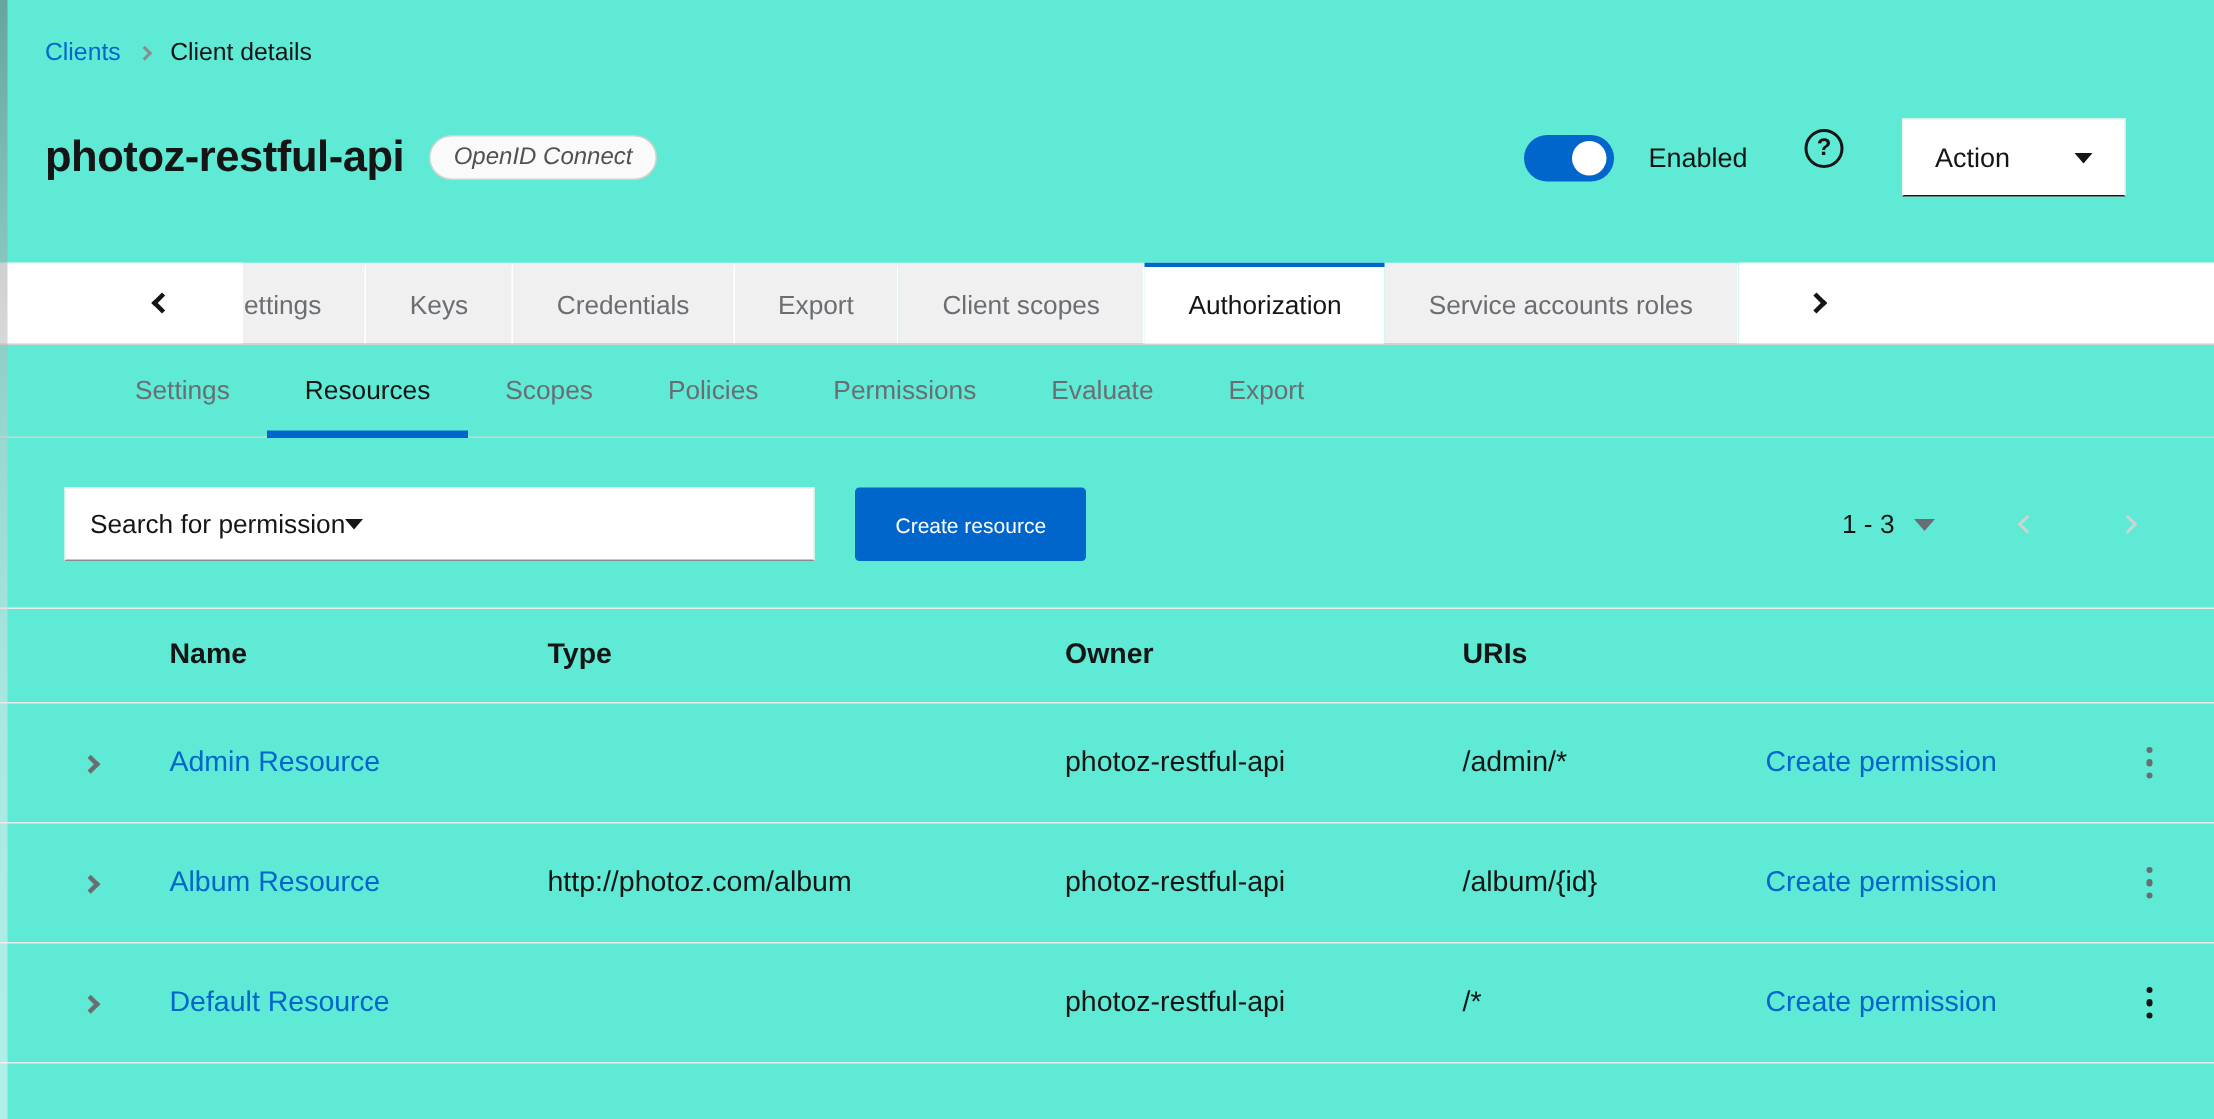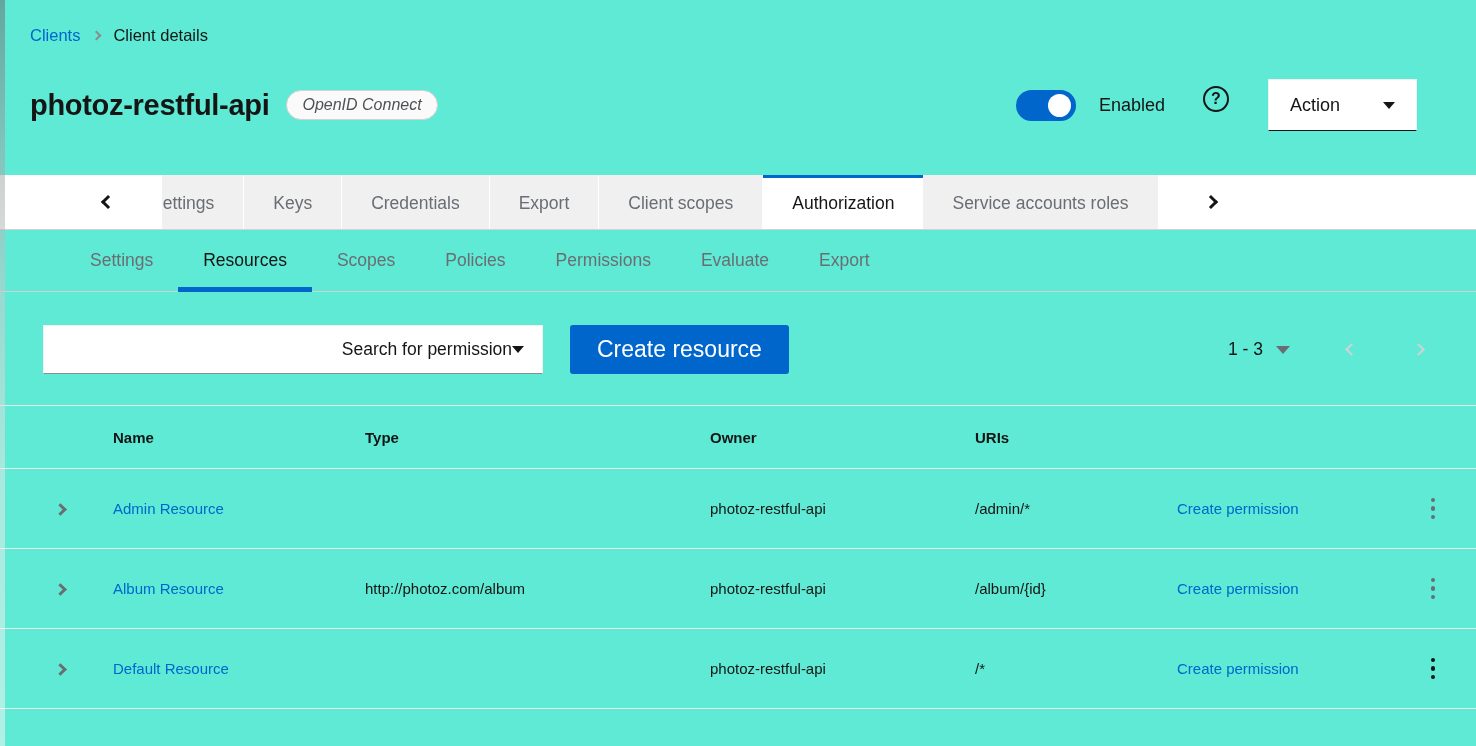--- a/index.html
+++ b/index.html
@@ -75,36 +75,36 @@
     display:flex; align-items:center; padding:0 25px; font-size:17.5px;
     color:#6a6e73; cursor:pointer; position:relative; white-space:nowrap;
   }
   .subtab.active { color:#151515; }
   .subtab.active::after { content:""; position:absolute; left:0; right:0; bottom:-1px; height:5px; background:#0066cc; }
 
   
   .toolbar { display:flex; align-items:center; padding:33px 45px 0 43px; }
   .search-select {
     width:500px; height:49px; border:1px solid #f0f0f0; border-bottom:1px solid #8a8d90;
-    display:flex; align-items:center; justify-content:flex-end;
+    display:flex; align-items:center; justify-content:flex-start;
     padding:0 18px 0 16px; font-size:17.5px; color:#151515; cursor:pointer; background:#fff;
   }
   .btn-primary {
     margin-left:27px; height:49px; padding:0 27px; background:#0066cc; color:#fff;
-    border:none; border-radius:3px; font-size:23px; font-family:inherit; cursor:pointer;
+    border:none; border-radius:3px; font-size:14px; font-family:inherit; cursor:pointer;
   }
   .pagination { margin-left:auto; display:flex; align-items:center; }
   .page-range { display:flex; align-items:center; gap:13px; cursor:pointer;text-align:center; }
   .page-range .label { font-size:17.5px; color:#151515; }
   .page-range .caret-down { border-top-color:#6a6e73; border-left-width:7px; border-right-width:7px; border-top-width:8px; }
   .page-nav { display:flex; align-items:center; margin-left:57px; gap:58px; padding-right:8px; }
   .chev.disabled { border-color:#d2d2d2; width:9px; height:9px; border-width:2.5px; }
 
   
-  .table { margin-top:31px; width:100%; border-top:1px solid #ebebeb; font-size:15px; }
+  .table { margin-top:31px; width:100%; border-top:1px solid #ebebeb; font-size:19px; }
   .trow {
     display:grid;
     grid-template-columns: 100px 252px 345px 265px 202px 226px auto;
     align-items:center;
     border-bottom:1px solid #ebebeb;
   }
   .trow.thead { height:63px; font-weight:700; }
   .trow.tbody { height:80px; }
   .tcell { padding-left:13px; overflow:hidden; white-space:nowrap; }
   .tcell.expand { padding-left:56px; cursor:pointer; }

